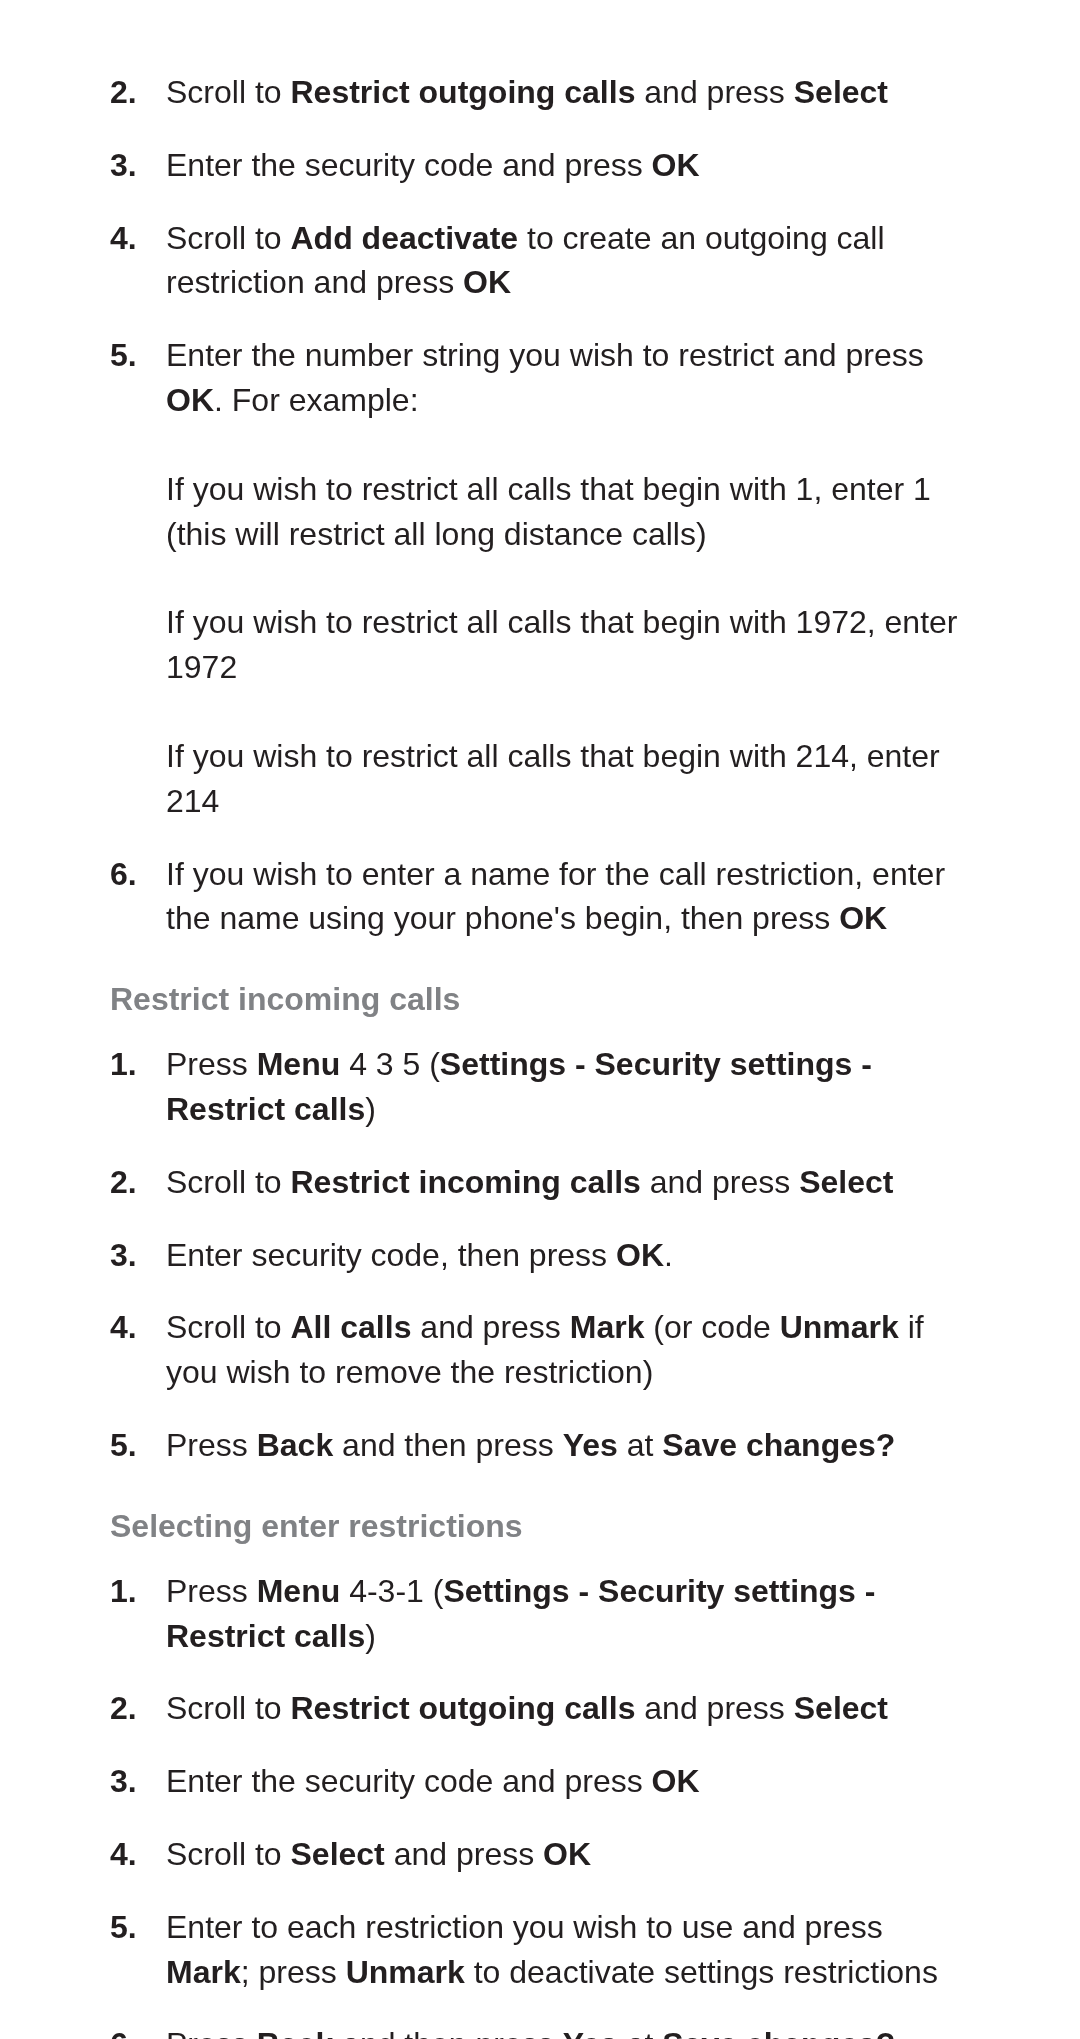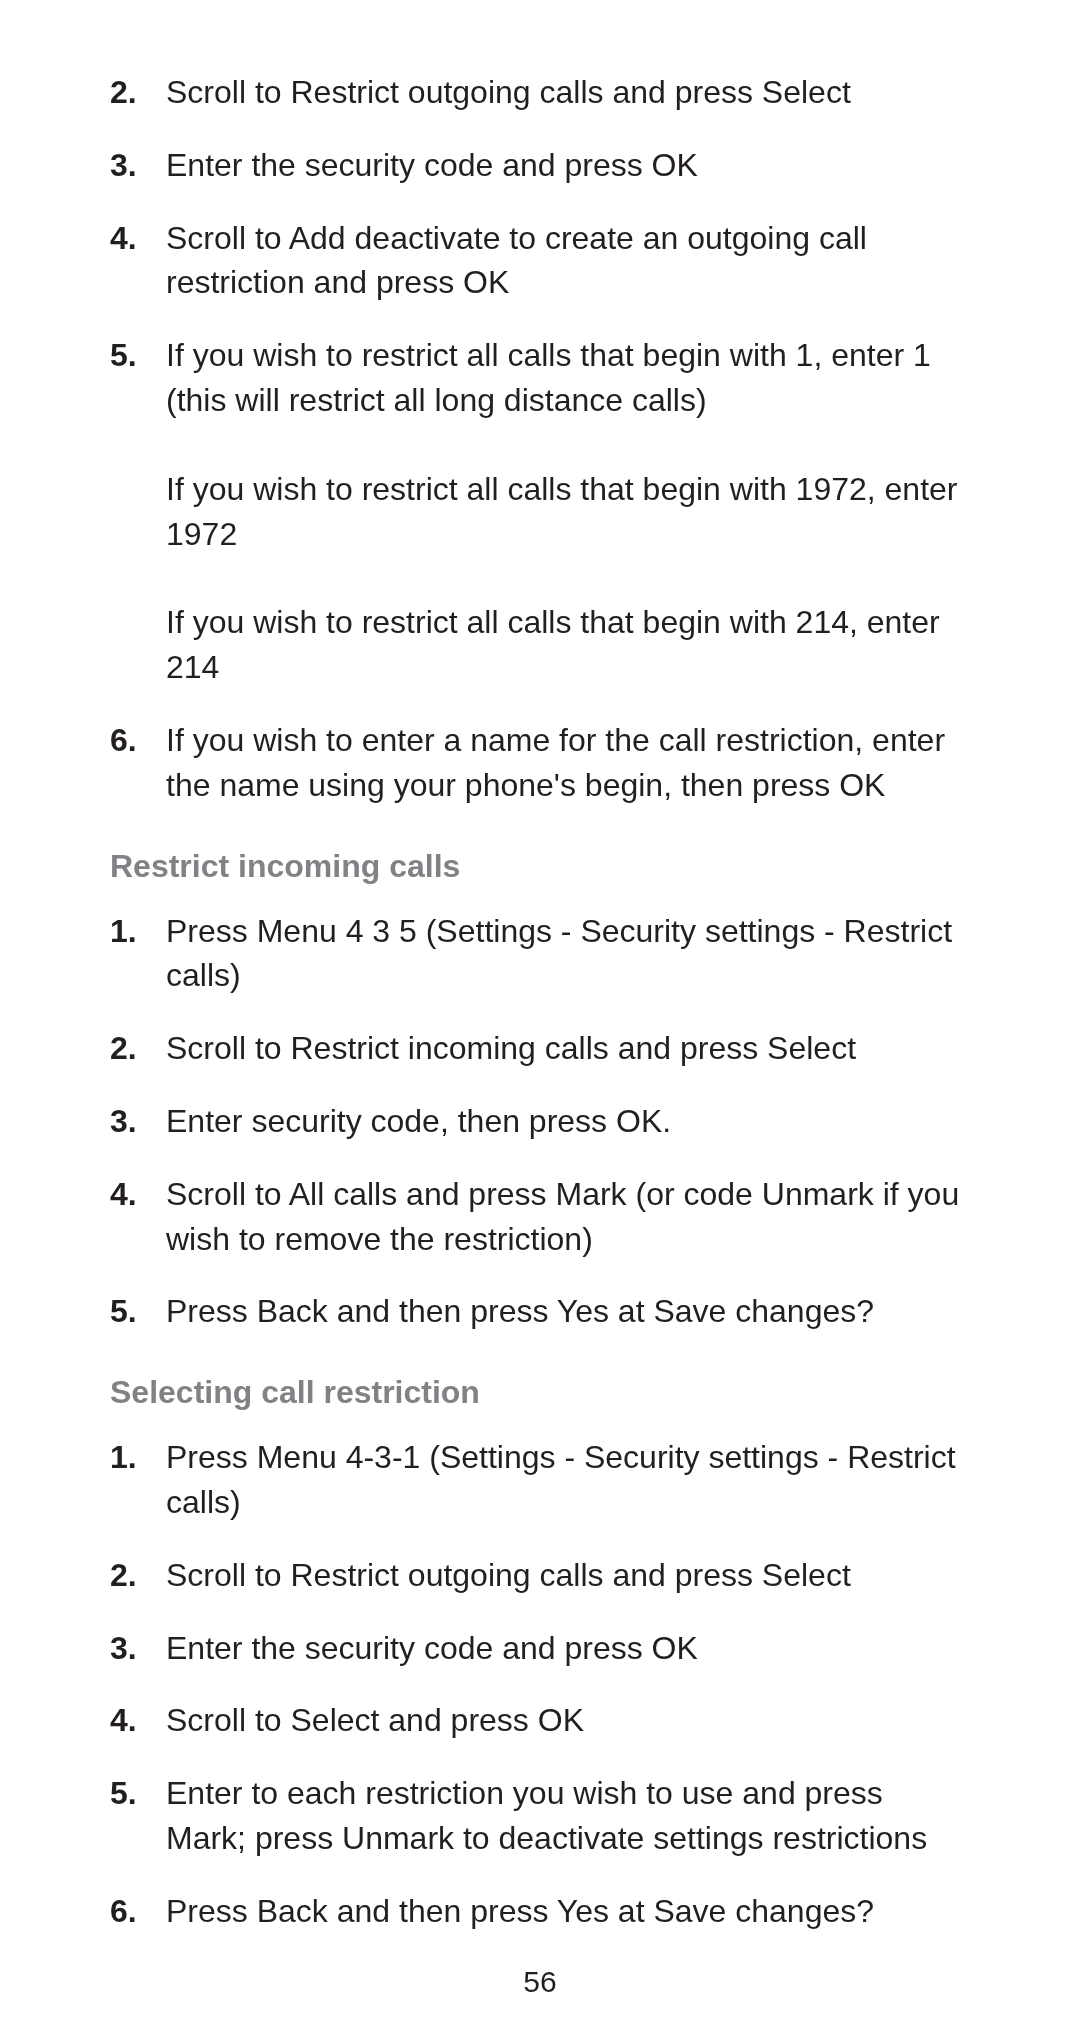--- a/index.html
+++ b/index.html
@@ -34,21 +34,21 @@
     font-size: 32px;
     line-height: 1.4;
   }
   .body {
     flex: 1 1 auto;
     font-size: 32px;
     line-height: 1.4;
     font-weight: 400;
   }
   .body .b {
-    font-weight: 400;
+    font-weight: 700;
   }
   .para {
     margin-top: 22px;
   }
   .para:first-child {
     margin-top: 0;
   }
   .subpara {
     margin-top: 44px;
   }
@@ -89,20 +89,21 @@
       </li>
       <li>
         <div class="num">4.</div>
         <div class="body">
           <div class="para"><span>Scroll to </span><span class="b">Add deactivate</span><span> to create an outgoing call restriction and press </span><span class="b">OK</span></div>
         </div>
       </li>
       <li>
         <div class="num">5.</div>
         <div class="body">
+          <div class="para"><span>Enter the number string you wish to restrict and press </span><span class="b">OK</span><span>. For example:</span></div>
           <div class="para subpara">If you wish to restrict all calls that begin with 1, enter 1 (this will restrict all long distance calls)</div>
           <div class="para subpara">If you wish to restrict all calls that begin with 1972, enter 1972</div>
           <div class="para subpara">If you wish to restrict all calls that begin with 214, enter 214</div>
         </div>
       </li>
       <li>
         <div class="num">6.</div>
         <div class="body">
           <div class="para"><span>If you wish to enter a name for the call restriction, enter the name using your phone's begin, then press </span><span class="b">OK</span></div>
         </div>
@@ -134,21 +135,21 @@
           <div class="para"><span>Scroll to </span><span class="b">All calls</span><span> and press </span><span class="b">Mark</span><span> (or code </span><span class="b">Unmark</span><span> if you wish to remove the restriction)</span></div>
         </div>
       </li>
       <li>
         <div class="num">5.</div>
         <div class="body">
           <div class="para"><span>Press </span><span class="b">Back</span><span> and then press </span><span class="b">Yes</span><span> at </span><span class="b">Save changes?</span></div>
         </div>
       </li>
     </ol>
-    <div class="section-title">Selecting call restriction</div>
+    <div class="section-title">Selecting enter restrictions</div>
     <ol class="list">
       <li>
         <div class="num">1.</div>
         <div class="body">
           <div class="para"><span>Press </span><span class="b">Menu</span><span> 4-3-1 (</span><span class="b">Settings - Security settings - Restrict calls</span><span>)</span></div>
         </div>
       </li>
       <li>
         <div class="num">2.</div>
         <div class="body">

